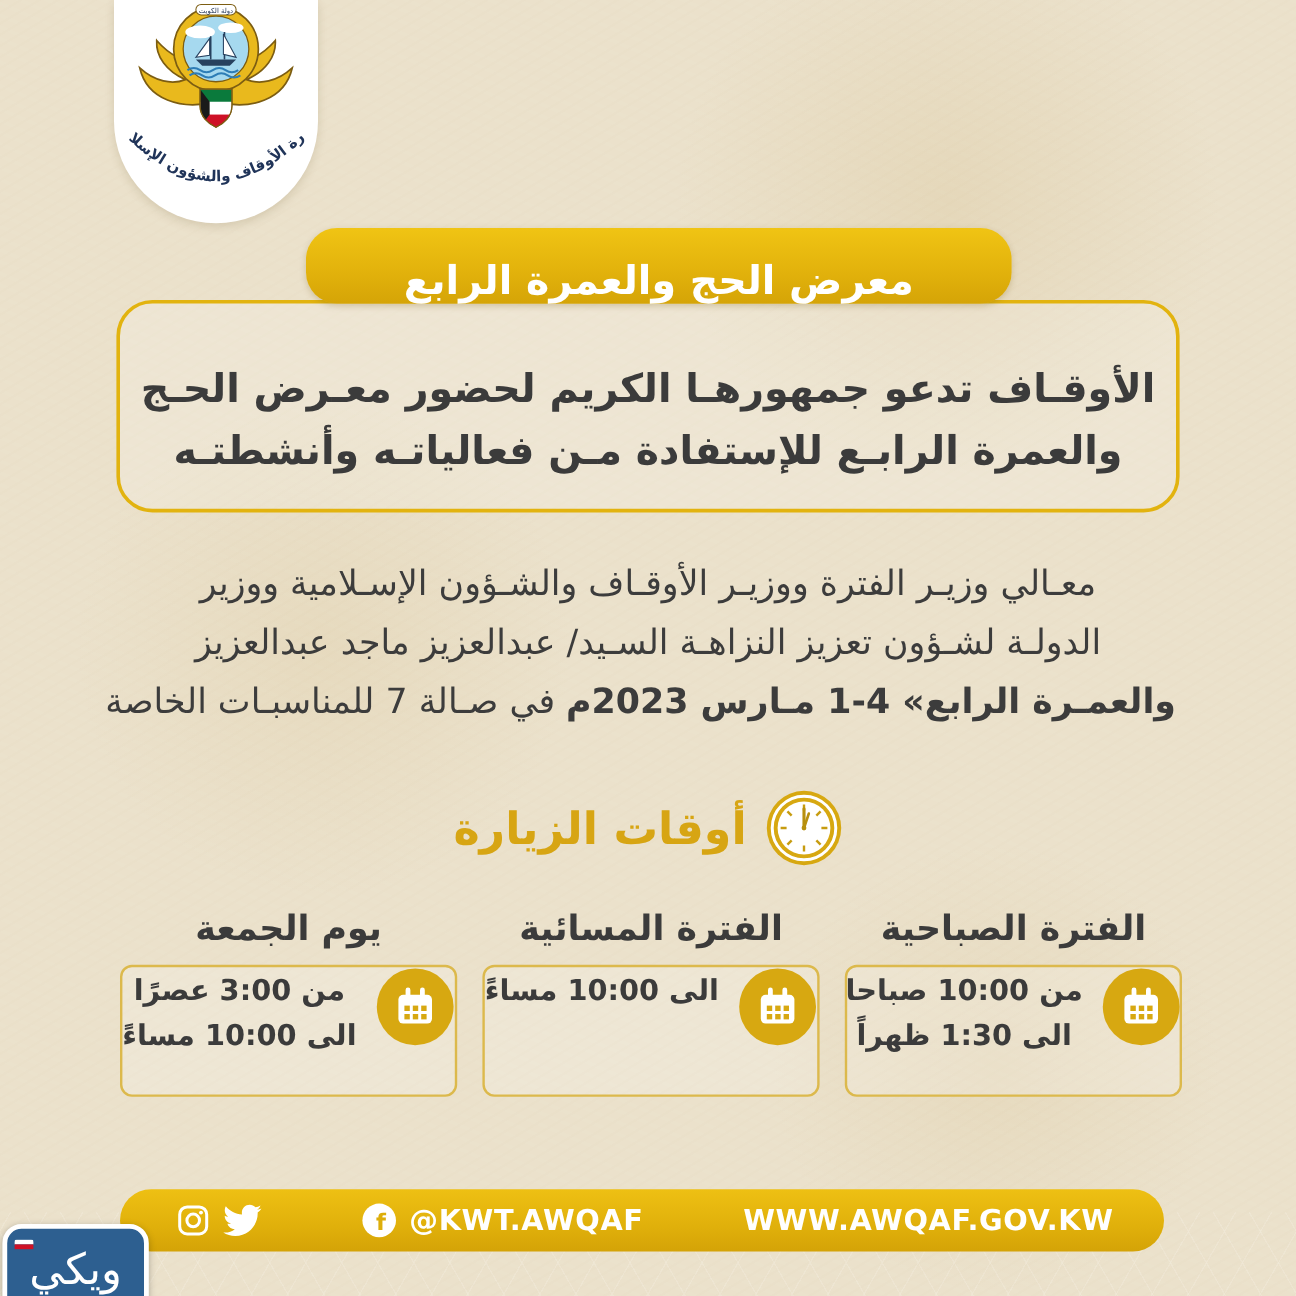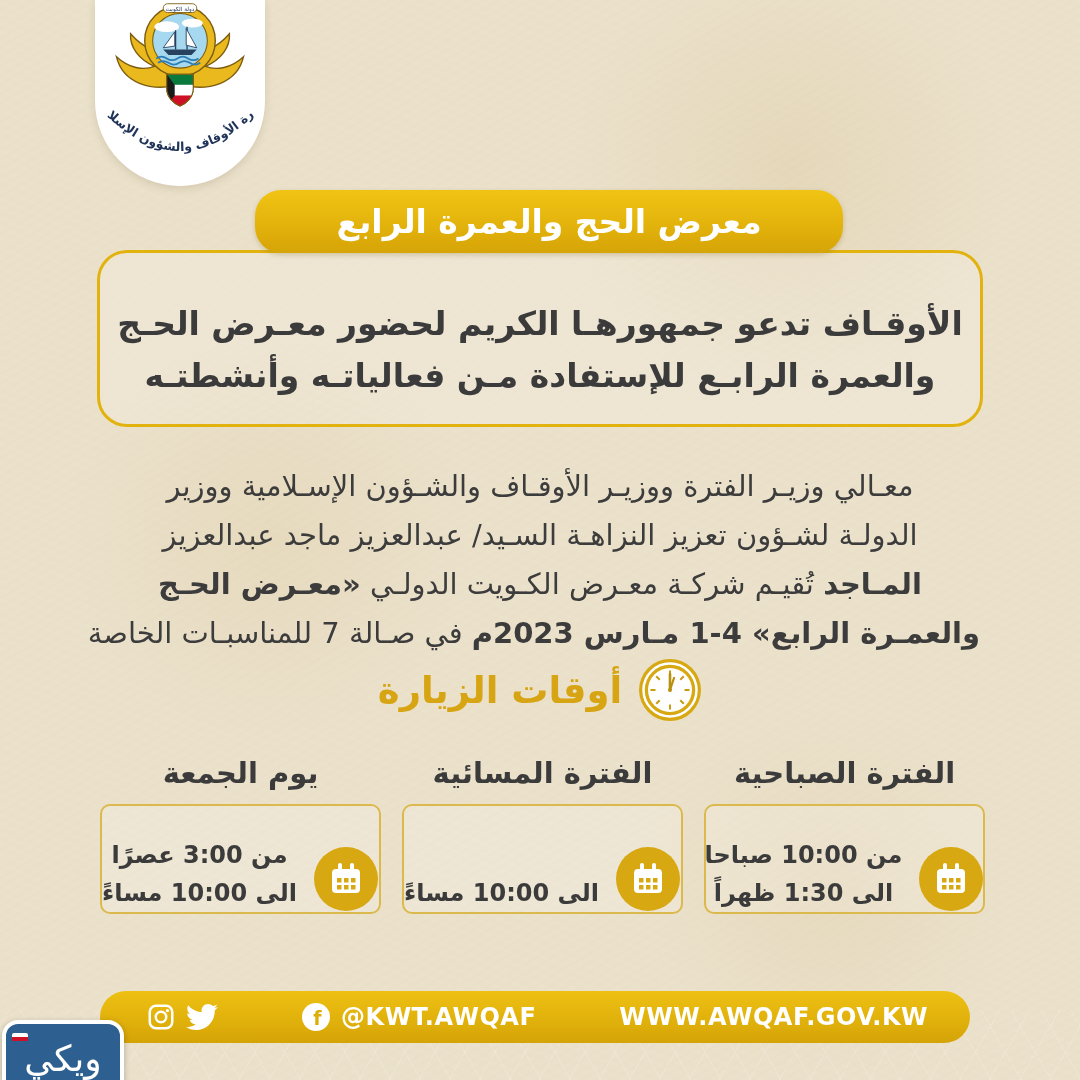--- a/index.html
+++ b/index.html
@@ -36,21 +36,21 @@
     background:#ffffff; border-radius:0 0 85px 85px;
     box-shadow:0 3px 8px rgba(90,70,20,.15);
     display:flex; flex-direction:column; align-items:center;
   }
 
   
   .banner {
     position:absolute; left:255px; top:190px; width:588px; height:63px;
     background:linear-gradient(180deg,#f0c414 0%, #e3b30c 55%, #d5a407 100%);
     border-radius:26px;
-    display:flex; align-items:center; justify-content:center;
+    display:flex; align-items:flex-end; justify-content:center;
     box-shadow:0 2px 5px rgba(120,90,10,.25);
     z-index:3;
   }
   .banner-title { color:#ffffff; font-weight:bold; font-size:33px; }
 
   
   .invite-box {
     position:absolute; left:97px; top:250px; width:886px; height:177px;
     border:3px solid #e2b30f; border-radius:30px;
     background:rgba(255,255,255,.16);
@@ -78,21 +78,21 @@
   .periods {
     position:absolute; left:100px; top:756px; width:885px;
     display:flex; justify-content:space-between;
   }
   .period-col { width:281px; display:flex; flex-direction:column; align-items:center; }
   .period-name { font-weight:bold; font-size:29px; color:#3b3b3b; margin-bottom:14px; }
   .period-box {
     width:100%; height:110px;
     border:2px solid #dcb94c; border-radius:10px;
     background:rgba(255,255,255,.18);
-    display:flex; align-items:flex-end; justify-content:center; gap:16px;
+    display:flex; align-items:flex-start; justify-content:center; gap:16px;
   }
   .period-times { text-align:center; font-weight:bold; font-size:24px; line-height:38px; color:#3b3b3b; white-space:nowrap; }
 
   
   .footer-bar {
     position:absolute; left:100px; top:991px; width:870px; height:52px;
     background:linear-gradient(180deg,#eec013 0%, #e0b00b 60%, #d4a307 100%);
     border-radius:26px;
     display:flex; align-items:center; justify-content:space-between;
     padding:0 42px 0 46px;
@@ -180,21 +180,20 @@
 </div>
 
 <div class="invite-box" dir="rtl">
   <div class="invite-line">الأوقـاف تدعو جمهورهـا الكريم لحضور معـرض الحـج</div>
   <div class="invite-line">والعمرة الرابـع للإستفادة مـن فعالياتـه وأنشطتـه</div>
 </div>
 
 <div class="announce" dir="rtl">
   <div class="ln">معـالي وزيـر الفترة ووزيـر الأوقـاف والشـؤون الإسـلامية ووزير</div>
   <div class="ln">الدولـة لشـؤون تعزيز النزاهـة السـيد/ عبدالعزيز ماجد عبدالعزيز</div>
-  <div class="ln"><span class="b">المـاجد</span><span> تُقيـم شركـة معـرض الكـويت الدولـي </span><span class="b">«معـرض الحـج</span></div>
   <div class="ln"><span class="b">والعمـرة الرابع» 4-1 مـارس 2023م</span><span> في صـالة 7 للمناسبـات الخاصة</span></div>
 </div>
 
 <div class="visit-head" dir="rtl">
   <span>
     <svg width="64" height="64" viewBox="0 0 64 64">
       <circle cx="32" cy="32" r="31" fill="#d7a811"></circle>
       <circle cx="32" cy="32" r="26.5" fill="none" stroke="#ffffff" stroke-width="2.5"></circle>
       <circle cx="32" cy="32" r="22" fill="#ffffff"></circle>
       <g stroke="#c79c10" stroke-width="2">

